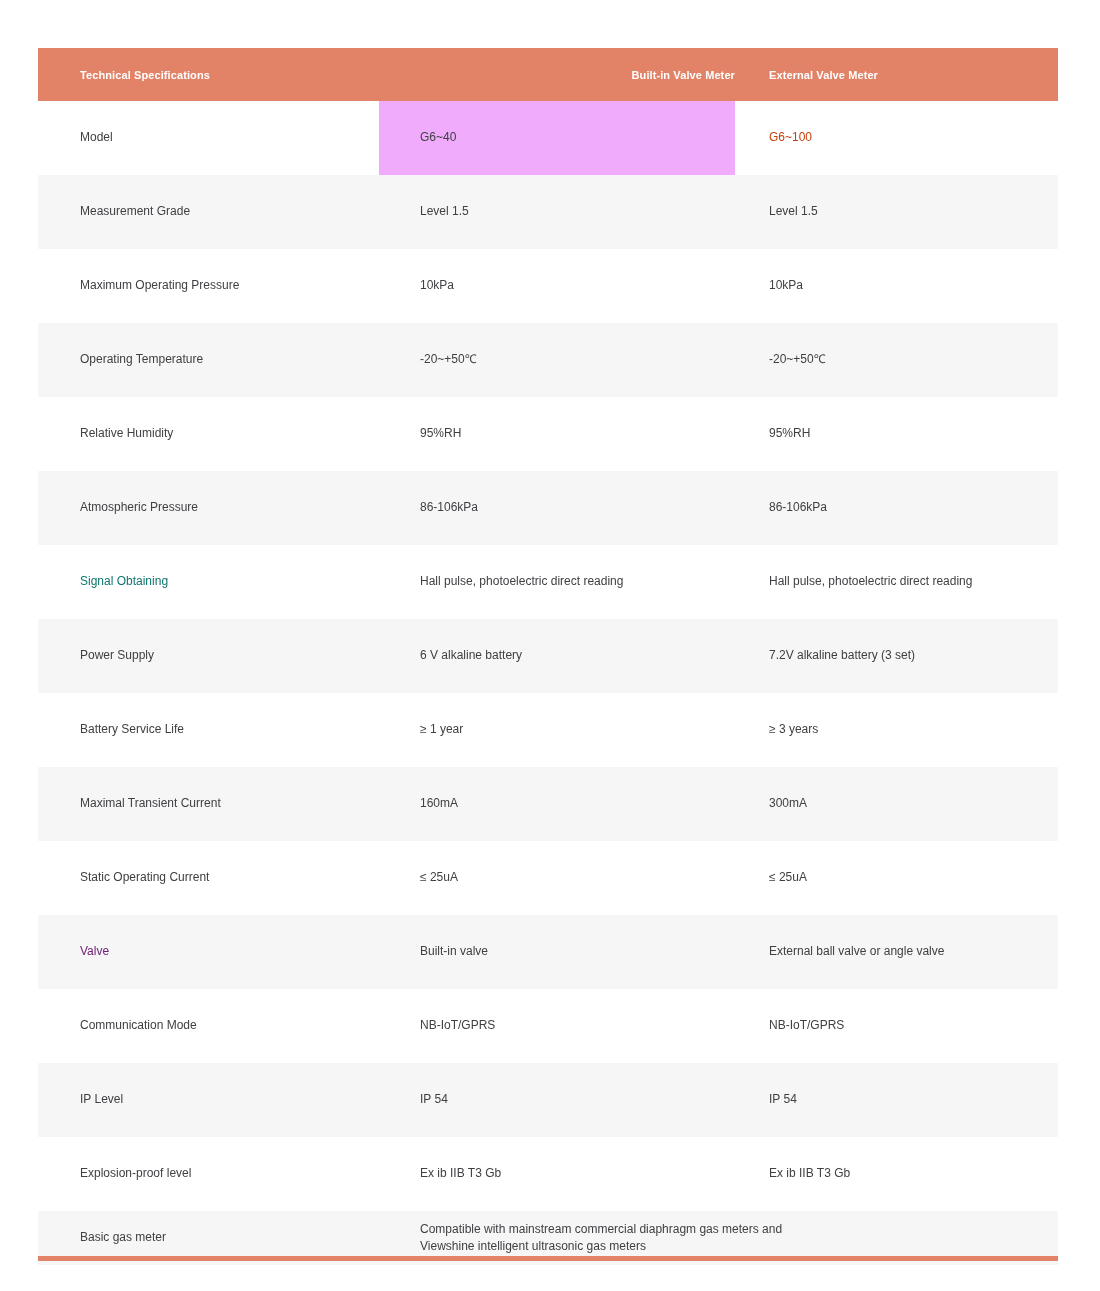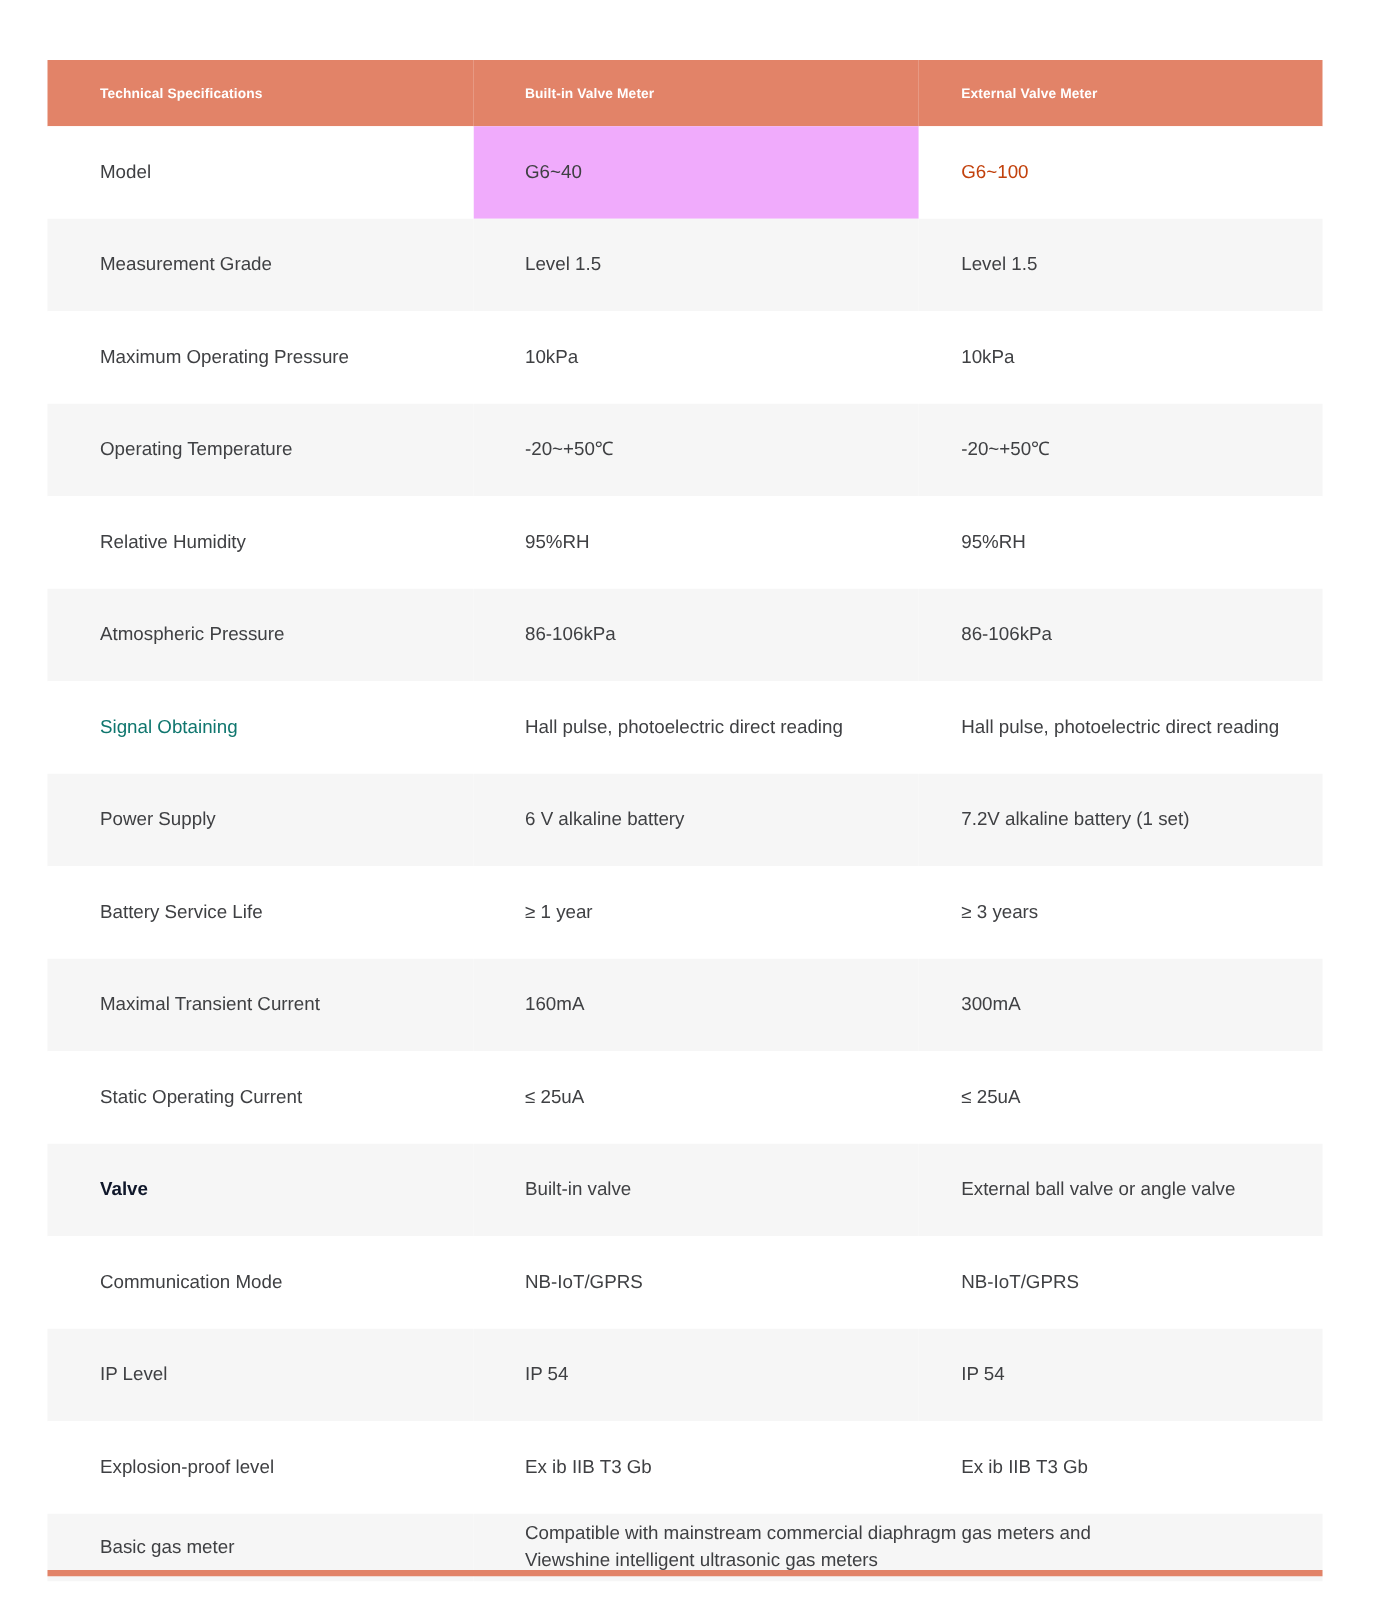--- a/index.html
+++ b/index.html
@@ -39,25 +39,25 @@
     color: #ffffff;
     font-size: 11px;
     font-weight: bold;
     text-align: left;
     padding: 0 0 0 42px;
     height: 53px;
     vertical-align: middle;
     letter-spacing: 0.1px;
     box-sizing: border-box;
   }
-  thead th.h-v1 { padding-left: 41px; }
+  thead th.h-v1 { padding-left: 41px; text-align: right; }
   thead th.h-v2 { padding-left: 34px; }
 
   tbody td {
-    font-size: 15px;
+    font-size: 12px;
     color: #3f4043;
     height: 74px;
     vertical-align: middle;
     padding: 0 0 0 42px;
     border: 0;
     box-sizing: border-box;
     line-height: 1.45;
   }
   tbody td.v1 { padding-left: 41px; }
   tbody td.v2 { padding-left: 34px; }
@@ -127,39 +127,39 @@
           <td class="v2" style="background: rgb(246, 246, 246); color: rgb(63, 64, 67);">86-106kPa</td>
         </tr>
         <tr class="plain">
           <td class="label" style="background: rgb(255, 255, 255); color: #0f766e;">Signal Obtaining</td>
           <td class="v1" style="background: rgb(255, 255, 255); color: rgb(63, 64, 67);">Hall pulse, photoelectric direct reading</td>
           <td class="v2" style="background: rgb(255, 255, 255); color: rgb(63, 64, 67);">Hall pulse, photoelectric direct reading</td>
         </tr>
         <tr class="shade">
           <td class="label" style="background: rgb(246, 246, 246); color: rgb(63, 64, 67);">Power Supply</td>
           <td class="v1" style="background: rgb(246, 246, 246); color: rgb(63, 64, 67);">6 V alkaline battery</td>
-          <td class="v2" style="background: rgb(246, 246, 246); color: rgb(63, 64, 67);">7.2V alkaline battery (1 set)</td>
+          <td class="v2" style="background: rgb(246, 246, 246); color: rgb(63, 64, 67);">7.2V alkaline battery (3 set)</td>
         </tr>
         <tr class="plain">
           <td class="label" style="background: rgb(255, 255, 255); color: rgb(63, 64, 67);">Battery Service Life</td>
           <td class="v1" style="background: rgb(255, 255, 255); color: rgb(63, 64, 67);">≥ 1 year</td>
           <td class="v2" style="background: rgb(255, 255, 255); color: rgb(63, 64, 67);">≥ 3 years</td>
         </tr>
         <tr class="shade">
           <td class="label" style="background: rgb(246, 246, 246); color: rgb(63, 64, 67);">Maximal Transient Current</td>
           <td class="v1" style="background: rgb(246, 246, 246); color: rgb(63, 64, 67);">160mA</td>
           <td class="v2" style="background: rgb(246, 246, 246); color: rgb(63, 64, 67);">300mA</td>
         </tr>
         <tr class="plain">
           <td class="label" style="background: rgb(255, 255, 255); color: rgb(63, 64, 67);">Static Operating Current</td>
           <td class="v1" style="background: rgb(255, 255, 255); color: rgb(63, 64, 67);">≤ 25uA</td>
           <td class="v2" style="background: rgb(255, 255, 255); color: rgb(63, 64, 67);">≤ 25uA</td>
         </tr>
         <tr class="shade">
-          <td class="label" style="background: rgb(246, 246, 246); color: #0f172a; font-weight: bold;">Valve</td>
+          <td class="label" style="background: rgb(246, 246, 246); color: #701a75;">Valve</td>
           <td class="v1" style="background: rgb(246, 246, 246); color: rgb(63, 64, 67);">Built-in valve</td>
           <td class="v2" style="background: rgb(246, 246, 246); color: rgb(63, 64, 67);">External ball valve or angle valve</td>
         </tr>
         <tr class="plain">
           <td class="label" style="background: rgb(255, 255, 255); color: rgb(63, 64, 67);">Communication Mode</td>
           <td class="v1" style="background: rgb(255, 255, 255); color: rgb(63, 64, 67);">NB-IoT/GPRS</td>
           <td class="v2" style="background: rgb(255, 255, 255); color: rgb(63, 64, 67);">NB-IoT/GPRS</td>
         </tr>
         <tr class="shade">
           <td class="label" style="background: rgb(246, 246, 246); color: rgb(63, 64, 67);">IP Level</td>

